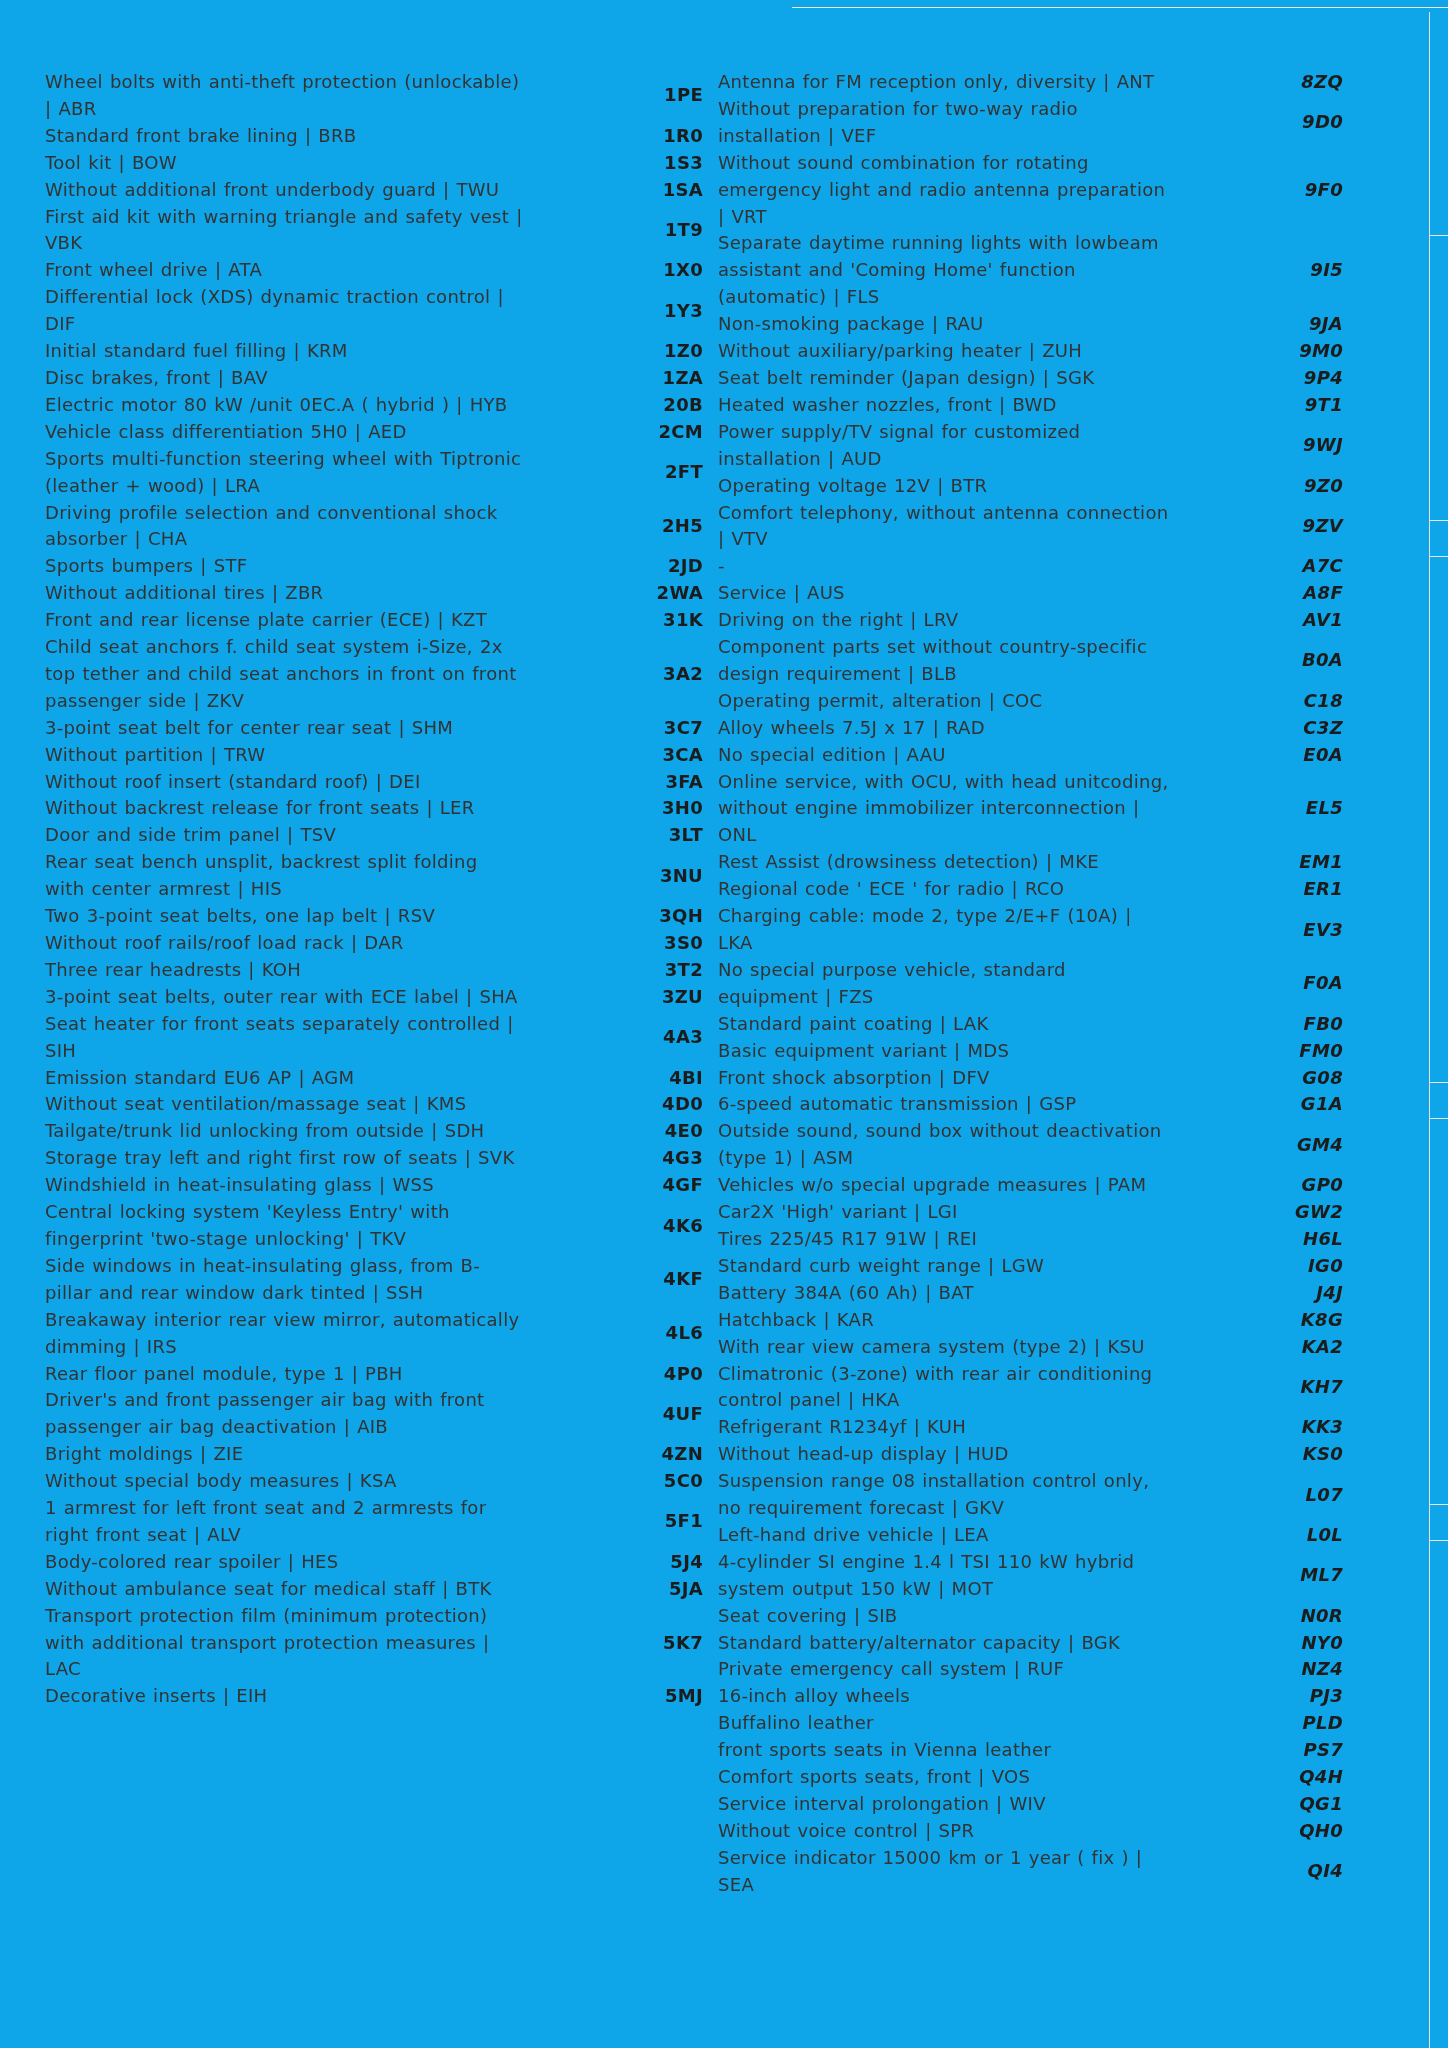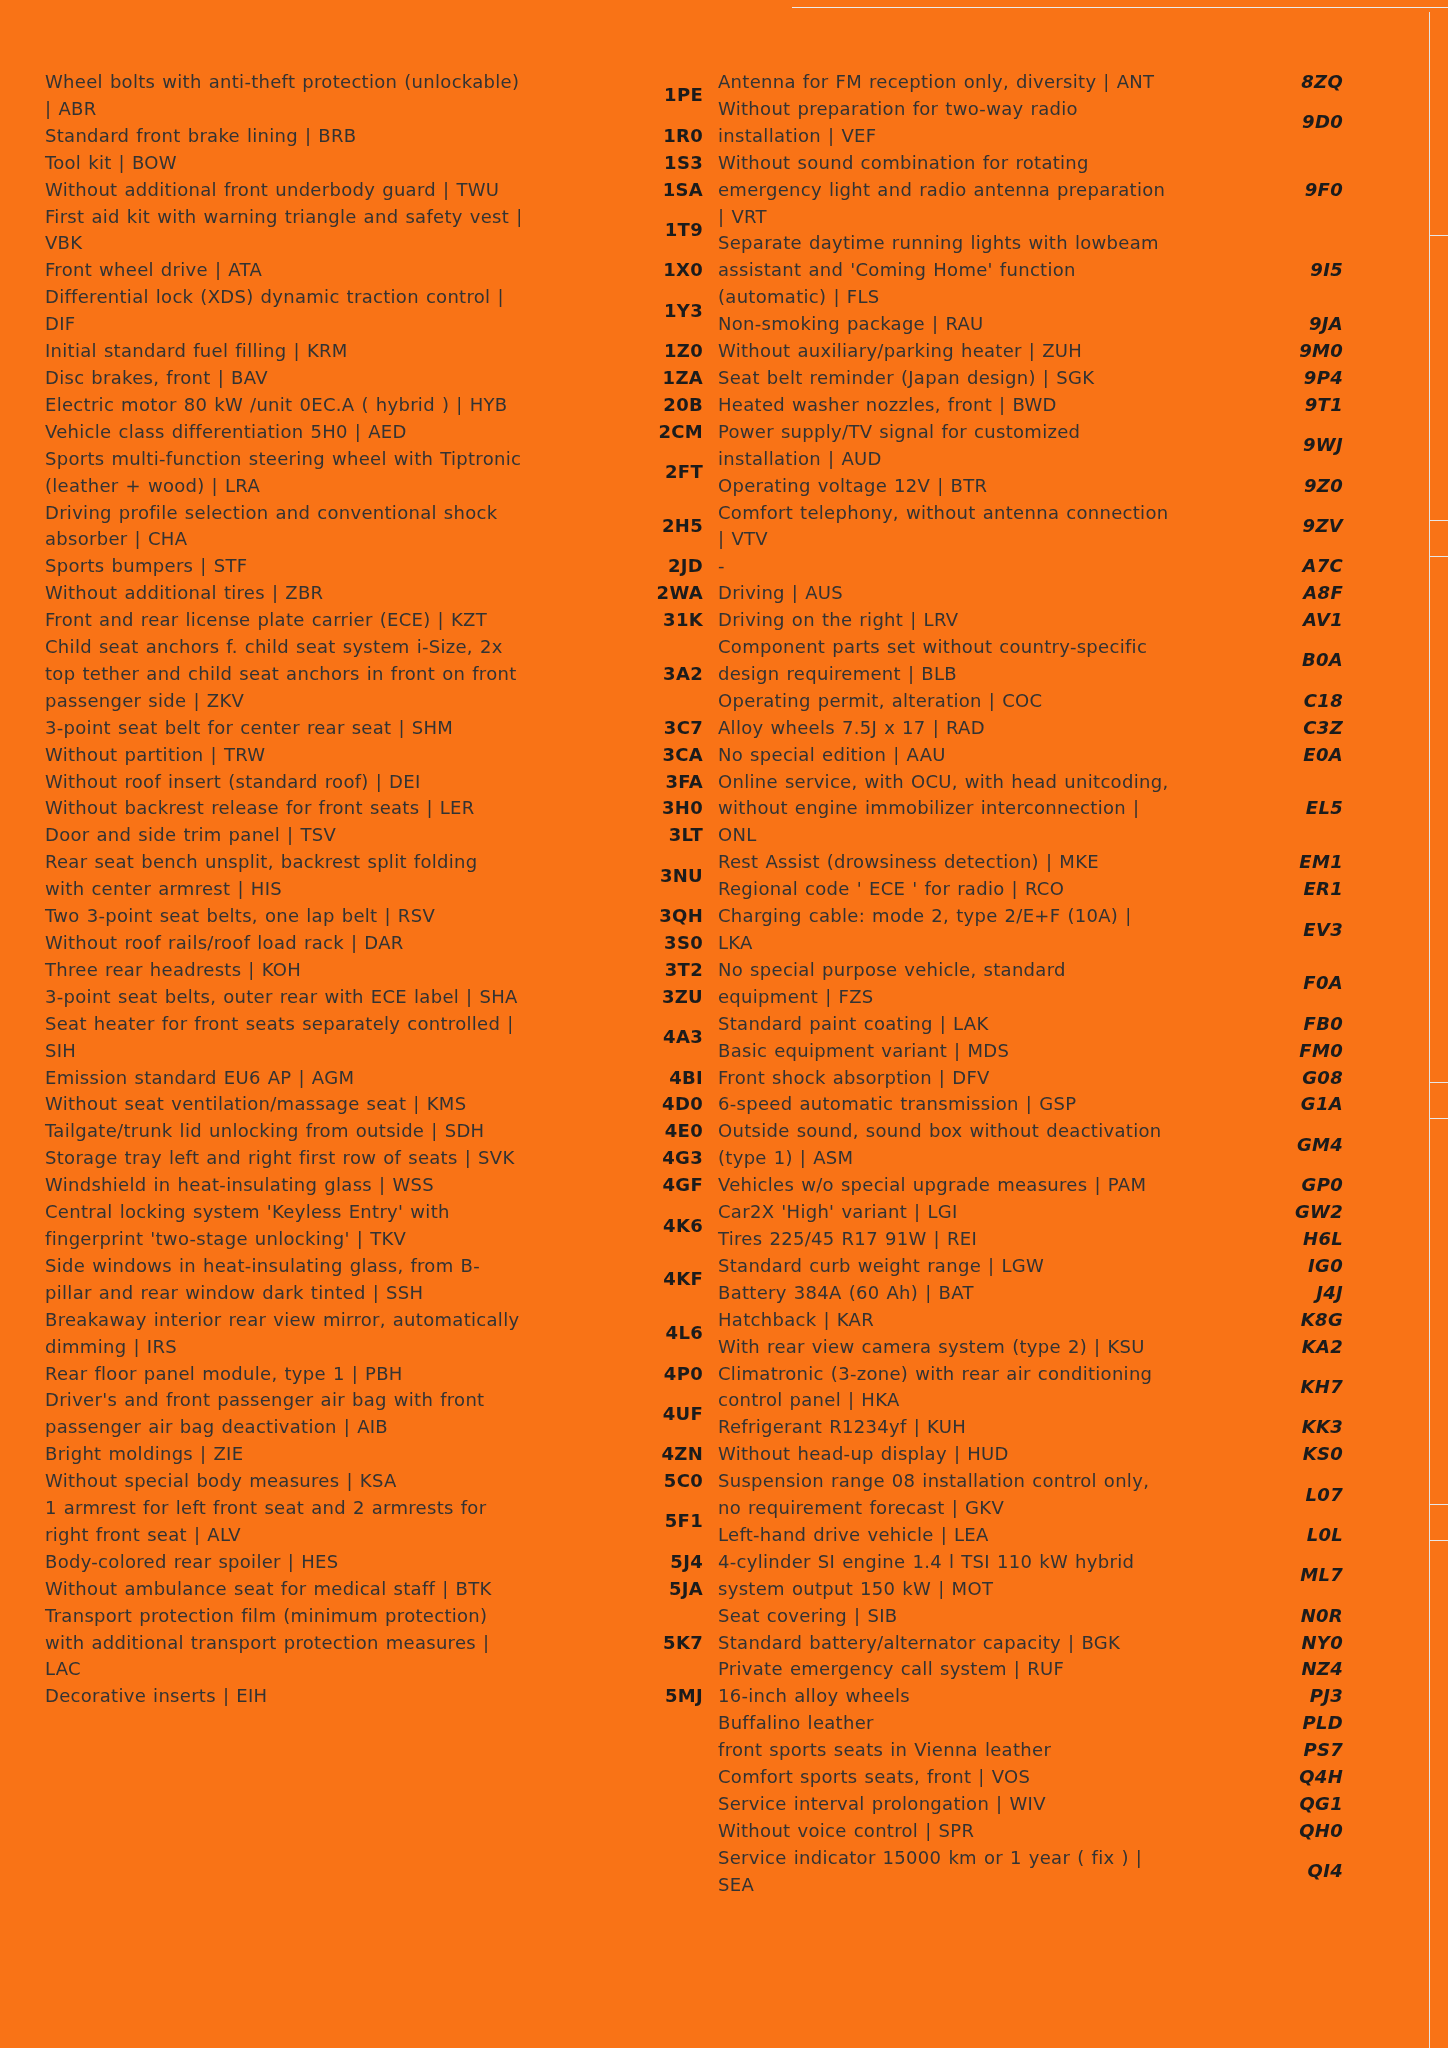--- a/index.html
+++ b/index.html
@@ -4,21 +4,21 @@
 <style>
   html, body {
     margin: 0;
     padding: 0;
     background: #ffffff;
   }
   .page {
     position: relative;
     width: 1448px;
     height: 2048px;
-    background: #f97316;
+    background: #0ea5e9;
     overflow: hidden;
     font-family: "DejaVu Sans", "Liberation Sans", sans-serif;
     font-size: 18px;
     line-height: 26.9px;
     letter-spacing: 0.3px;
     word-spacing: 1px;
     color: #333333;
   }
   .pr-table {
     display: table;
@@ -298,21 +298,21 @@
       </div>
       <div class="pr-row">
         <div class="desc">Comfort telephony, without antenna connection | VTV</div>
         <div class="code">9ZV</div>
       </div>
       <div class="pr-row">
         <div class="desc">-</div>
         <div class="code">A7C</div>
       </div>
       <div class="pr-row">
-        <div class="desc">Driving | AUS</div>
+        <div class="desc">Service | AUS</div>
         <div class="code">A8F</div>
       </div>
       <div class="pr-row">
         <div class="desc">Driving on the right | LRV</div>
         <div class="code">AV1</div>
       </div>
       <div class="pr-row">
         <div class="desc">Component parts set without country-specific design requirement | BLB</div>
         <div class="code">B0A</div>
       </div>

